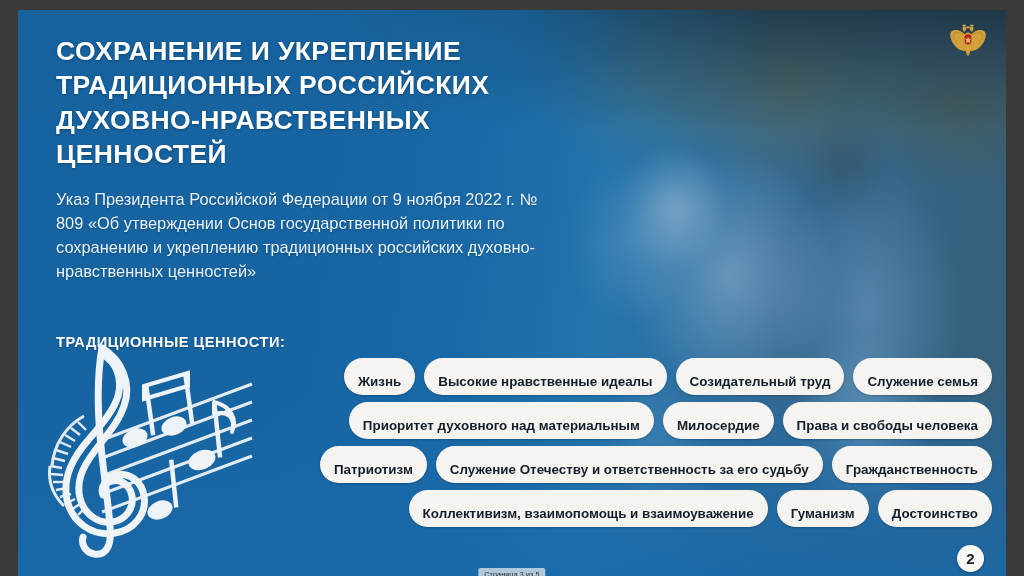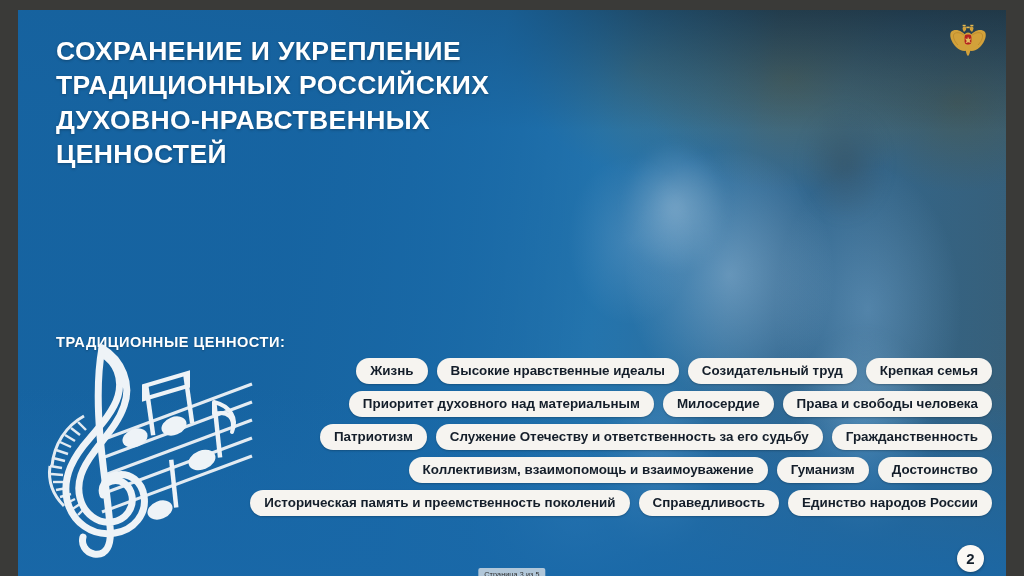--- a/index.html
+++ b/index.html
@@ -153,21 +153,21 @@
     gap: 9px;
     justify-content: flex-end;
     align-items: center;
     flex-wrap: nowrap;
   }
 
   .chip {
     background: #f6f4f0;
     color: #141e2a;
     border-radius: 20px;
-    padding: 5px 14px 6px;
+    padding: 16px 14px 6px;
     font-size: 13.4px;
     font-weight: bold;
     line-height: 1.12;
     white-space: nowrap;
     box-shadow: 0 1px 2px rgba(0,0,0,0.22);
   }
 
   
   .emblem {
     position: absolute;
@@ -221,20 +221,21 @@
     <div class="photo-layer"></div>
     <div class="photo-figures"></div>
     <div class="photo-dark-top"></div>
     <div class="photo-tint"></div>
     <div class="photo-bottom-wash"></div>
 
     <div class="content">
 
       <div class="slide-title">СОХРАНЕНИЕ И УКРЕПЛЕНИЕ ТРАДИЦИОННЫХ РОССИЙСКИХ ДУХОВНО-НРАВСТВЕННЫХ ЦЕННОСТЕЙ</div>
 
+      <div class="slide-subtitle">Указ Президента Российской Федерации от 9 ноября 2022 г. № 809 «Об утверждении Основ государственной политики по сохранению и укреплению традиционных российских духовно-нравственных ценностей»</div>
 
       <div class="values-heading">ТРАДИЦИОННЫЕ ЦЕННОСТИ:</div>
 
       <div class="music-decor">
         <svg viewBox="0 0 215 222" width="215" height="222" aria-hidden="true">
           <g fill="#eef3f7" stroke="none">
 
             <g stroke="#eef3f7" stroke-width="3" opacity="0.95">
               <line x1="62" y1="100" x2="212" y2="44"></line>
               <line x1="62" y1="118" x2="212" y2="62"></line>
@@ -294,46 +295,41 @@
           </g>
         </svg>
       </div>
 
       <div class="chips">
 
         <div class="chip-row">
           <span class="chip">Жизнь</span>
           <span class="chip">Высокие нравственные идеалы</span>
           <span class="chip">Созидательный труд</span>
-          <span class="chip">Крепкая семья</span>
+          <span class="chip">Служение семья</span>
         </div>
 
         <div class="chip-row">
           <span class="chip">Приоритет духовного над материальным</span>
           <span class="chip">Милосердие</span>
           <span class="chip">Права и свободы человека</span>
         </div>
 
         <div class="chip-row">
           <span class="chip">Патриотизм</span>
           <span class="chip">Служение Отечеству и ответственность за его судьбу</span>
           <span class="chip">Гражданственность</span>
         </div>
 
         <div class="chip-row">
           <span class="chip">Коллективизм, взаимопомощь и взаимоуважение</span>
           <span class="chip">Гуманизм</span>
           <span class="chip">Достоинство</span>
         </div>
 
-        <div class="chip-row">
-          <span class="chip">Историческая память и преемственность поколений</span>
-          <span class="chip">Справедливость</span>
-          <span class="chip">Единство народов России</span>
-        </div>
 
       </div>
 
       <div class="emblem">
         <svg viewBox="0 0 40 34" width="40" height="34" aria-hidden="true">
 
           <path d="M20 14 C 14 6, 7 4, 3 8 C 1 11, 3 18, 8 23 C 12 27, 17 28, 20 26 Z" fill="#d2a13a"></path>
           <path d="M20 14 C 26 6, 33 4, 37 8 C 39 11, 37 18, 32 23 C 28 27, 23 28, 20 26 Z" fill="#d2a13a"></path>
           <path d="M20 15 C 15 9, 9 7, 6 10 C 4.5 12, 6 17, 10 21" fill="none" stroke="#b8852a" stroke-width="0.7"></path>
           <path d="M20 15 C 25 9, 31 7, 34 10 C 35.5 12, 34 17, 30 21" fill="none" stroke="#b8852a" stroke-width="0.7"></path>

